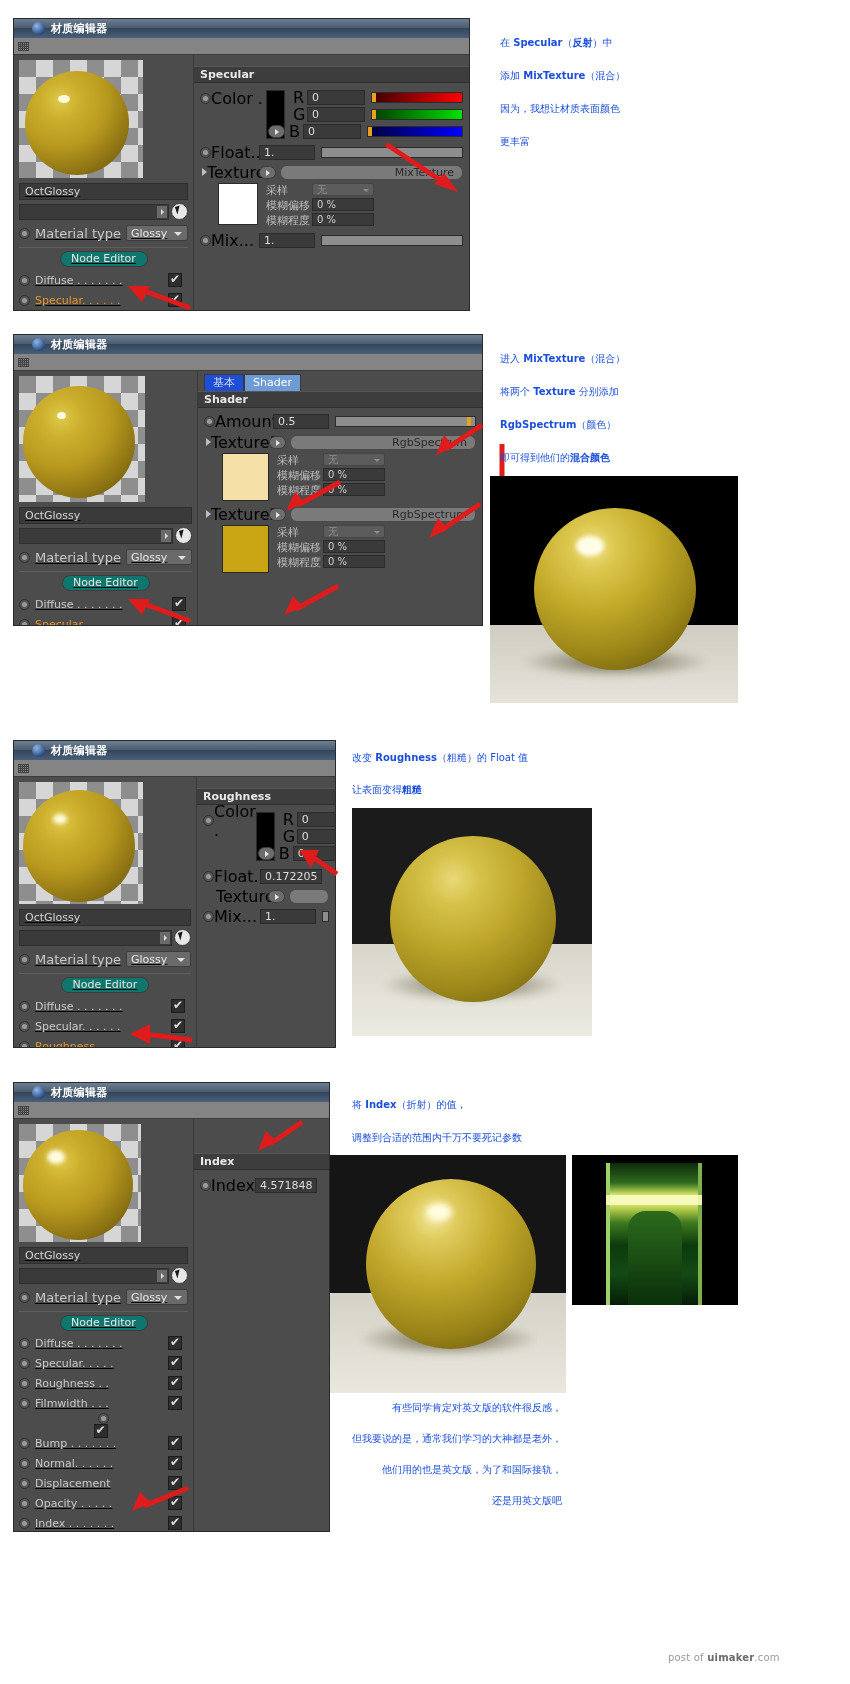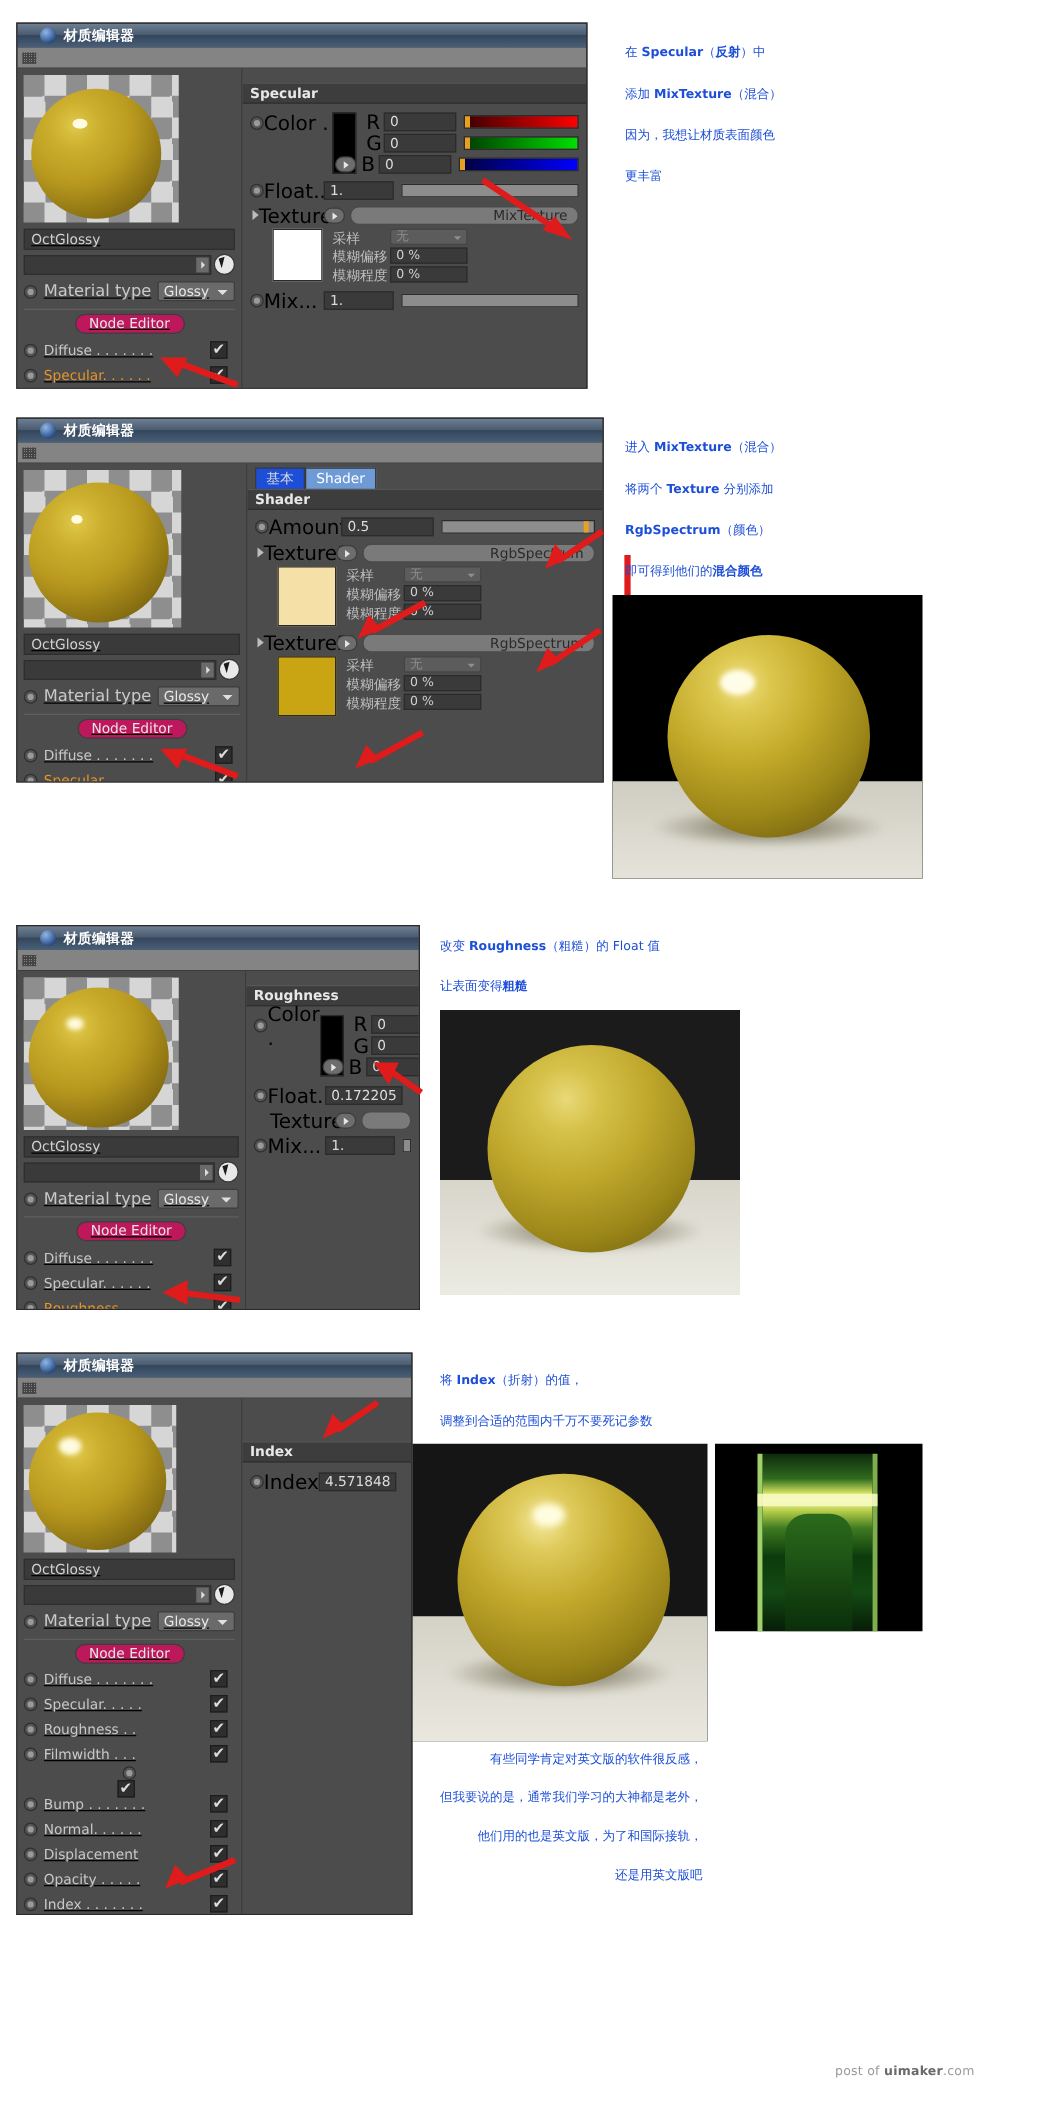--- a/index.html
+++ b/index.html
@@ -180,21 +180,21 @@
     width: 0; height: 0;
     border-top: 4px solid #e0e0e0;
     border-left: 4px solid transparent;
     border-right: 4px solid transparent;
   }
   .divider { height: 1px; background: #5e5e5e; margin: 5px 0 3px 0; }
   .nodebtn {
     margin: 0 auto;
     display: block;
     width: 88px; height: 16px;
-    background: #be185d;
+    background: #0f766e;
     border: 1px solid #3d3d3d;
     border-radius: 8px;
     color: #e6e6e6;
     font-size: 11px;
     line-height: 14px;
     text-align: center;
   }
   .chk-row {
     display: flex;
     align-items: center;
@@ -568,21 +568,21 @@
     </div>
     <div class="rightcol">
       <div class="tabbar">
         <div class="tab">基本</div>
         <div class="tab sel">Shader</div>
       </div>
       <div class="sechead">Shader</div>
       <div style="display:flex;align-items:center;height:22px;padding-left:6px;margin-top:2px;">
         <div class="radio"></div>
         <div class="plab" style="width:58px;">Amount</div>
-        <div class="numfield" style="width:74px;">0.5</div>
+        <div class="numfield" style="width:56px;">0.5</div>
         <div class="slider sl-gray" style="margin-left:6px;margin-right:6px;position:relative;">
           <div class="knob" style="left:auto;right:4px;"></div>
         </div>
       </div>
       <div style="display:flex;align-items:center;height:20px;padding-left:8px;">
         <div class="tri"></div>
         <div class="plab" style="width:58px;">Texture1</div>
         <div class="rnd-btn"></div>
         <div class="texfield" style="margin-left:4px;margin-right:6px;">RgbSpectrum</div>
       </div>

